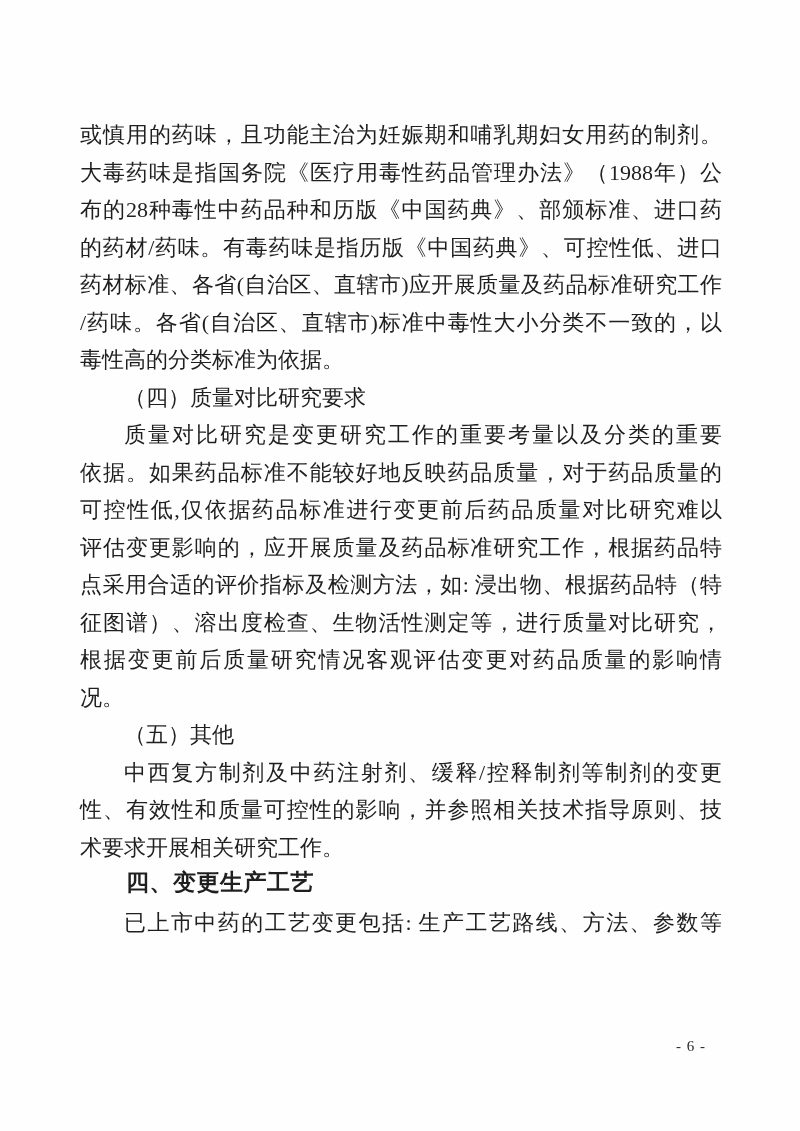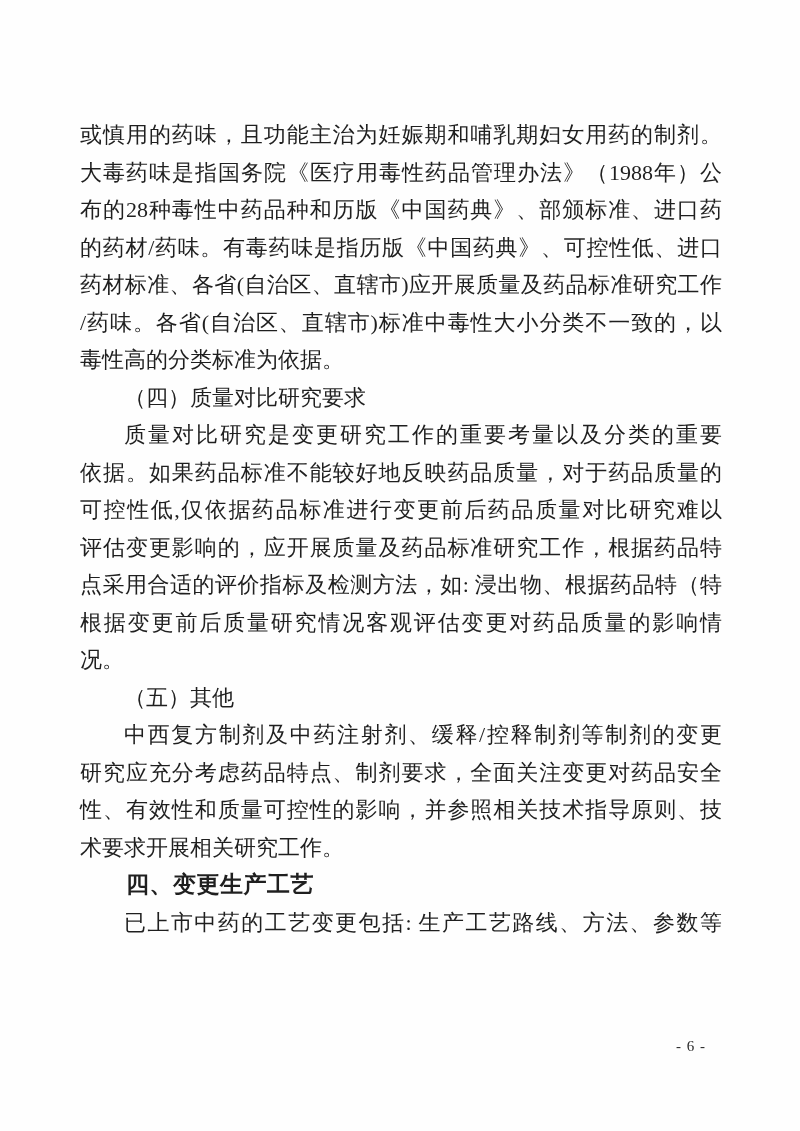--- a/index.html
+++ b/index.html
@@ -31,21 +31,21 @@
   }
   .fill {
     text-align: justify;
     text-align-last: justify;
     text-justify: inter-character;
   }
   .ind {
     text-indent: 2em;
   }
   .hd {
-    font-family: Liberation Sans, sans-serif;
+    font-family: Liberation Mono, monospace;
     font-weight: 700;
     font-size: 23px;
     letter-spacing: 0.5px;
   }
   .page-number {
     position: absolute;
     top: 1038px;
     right: 94px;
     font-size: 15px;
     letter-spacing: 1px;
@@ -64,24 +64,24 @@
     <div class="ln fill">的药材/药味。有毒药味是指历版《中国药典》、可控性低、进口</div>
     <div class="ln fill">药材标准、各省(自治区、直辖市)应开展质量及药品标准研究工作</div>
     <div class="ln fill">/药味。各省(自治区、直辖市)标准中毒性大小分类不一致的，以</div>
     <div class="ln">毒性高的分类标准为依据。</div>
     <div class="ln ind">（四）质量对比研究要求</div>
     <div class="ln ind fill">质量对比研究是变更研究工作的重要考量以及分类的重要</div>
     <div class="ln fill">依据。如果药品标准不能较好地反映药品质量，对于药品质量的</div>
     <div class="ln fill">可控性低,仅依据药品标准进行变更前后药品质量对比研究难以</div>
     <div class="ln fill">评估变更影响的，应开展质量及药品标准研究工作，根据药品特</div>
     <div class="ln fill">点采用合适的评价指标及检测方法，如: 浸出物、根据药品特（特</div>
+    <div class="ln fill">征图谱）、溶出度检查、生物活性测定等，进行质量对比研究，</div>
     <div class="ln fill">根据变更前后质量研究情况客观评估变更对药品质量的影响情</div>
     <div class="ln">况。</div>
     <div class="ln ind">（五）其他</div>
     <div class="ln ind fill">中西复方制剂及中药注射剂、缓释/控释制剂等制剂的变更</div>
-    <div class="ln fill">研究应充分考虑药品特点、制剂要求，全面关注变更对药品安全</div>
     <div class="ln fill">性、有效性和质量可控性的影响，并参照相关技术指导原则、技</div>
     <div class="ln">术要求开展相关研究工作。</div>
     <div class="ln ind hd">四、变更生产工艺</div>
     <div class="ln ind fill">已上市中药的工艺变更包括: 生产工艺路线、方法、参数等</div>
   </div>
   <div class="page-number">- 6 -</div>
 </div>
 
 </body></html>

